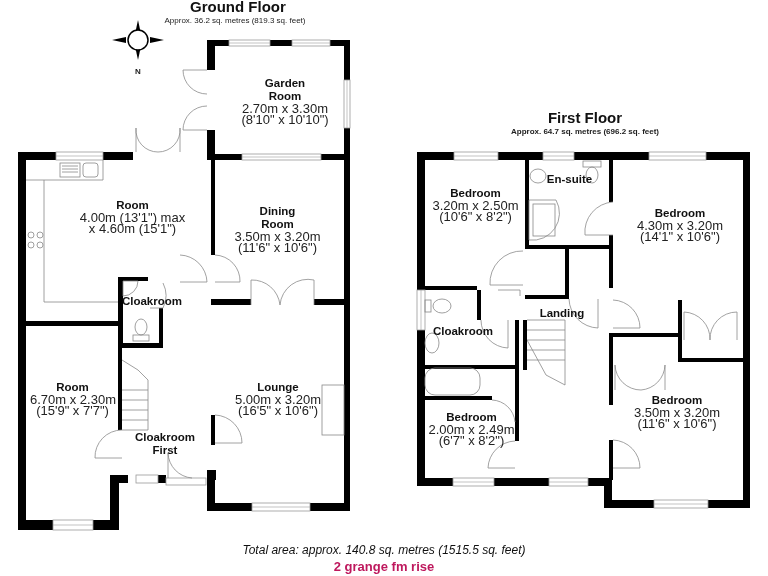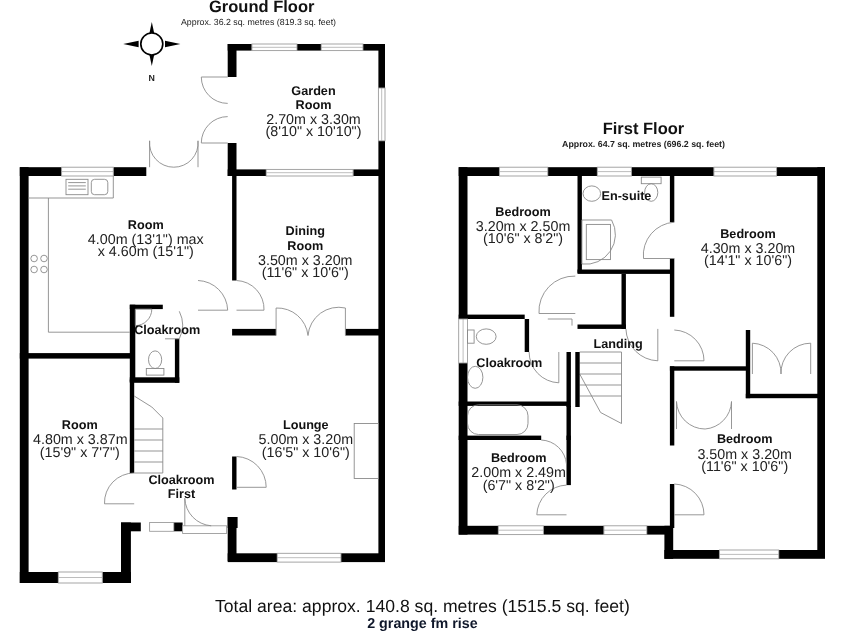--- a/index.html
+++ b/index.html
@@ -8,22 +8,22 @@
     .wall { fill: #000000; }
     .win { fill: #ffffff; stroke: #9a9a9a; stroke-width: 0.8; }
     .winline { stroke: #9a9a9a; stroke-width: 0.6; }
     .fix { fill: none; stroke: #888888; stroke-width: 0.8; }
     .door { fill: none; stroke: #8a8a8a; stroke-width: 0.8; }
     .abs { position: absolute; text-align: center; white-space: nowrap; }
     .floor-title { font-weight: bold; font-size: 15px; color: #111; }
     .floor-area { font-size: 8px; color: #222; }
     .room-name { font-weight: bold; font-size: 11.5px; color: #111; line-height: 13px; }
     .room-dim { font-size: 13px; color: #222; line-height: 11px; }
-    .total { font-size: 16px; color: #111; }
-    .addr { font-size: 13px; font-weight: bold; color: #0f172a; }
+    .total { font-size: 12px; color: #111; font-style: italic; }
+    .addr { font-size: 13px; font-weight: bold; color: #be185d; }
   </style>
 </head>
 <body>
 
 <svg width="768" height="576" viewBox="0 0 768 576">
 
   <g>
     <polygon points="138,20 135,34 141,34" fill="#000"></polygon>
     <polygon points="138,60 135,46 141,46" fill="#000"></polygon>
     <polygon points="112,40 126,37 126,43" fill="#000"></polygon>
@@ -279,21 +279,21 @@
   <div class="room-dim">3.50m x 3.20m</div>
   <div class="room-dim">(11'6" x 10'6")</div>
 </div>
 
 <div class="abs" style="left:117px; top:295px; width:70px;">
   <div class="room-name">Cloakroom</div>
 </div>
 
 <div class="abs" style="left:30px; top:381px; width:85px;">
   <div class="room-name">Room</div>
-  <div class="room-dim">4.80m x 3.87m</div>
+  <div class="room-dim">6.70m x 2.30m</div>
   <div class="room-dim">(15'9" x 7'7")</div>
 </div>
 
 <div class="abs" style="left:228px; top:381px; width:100px;">
   <div class="room-name">Lounge</div>
   <div class="room-dim">5.00m x 3.20m</div>
   <div class="room-dim">(16'5" x 10'6")</div>
 </div>
 
 <div class="abs" style="left:125px; top:431px; width:80px;">

